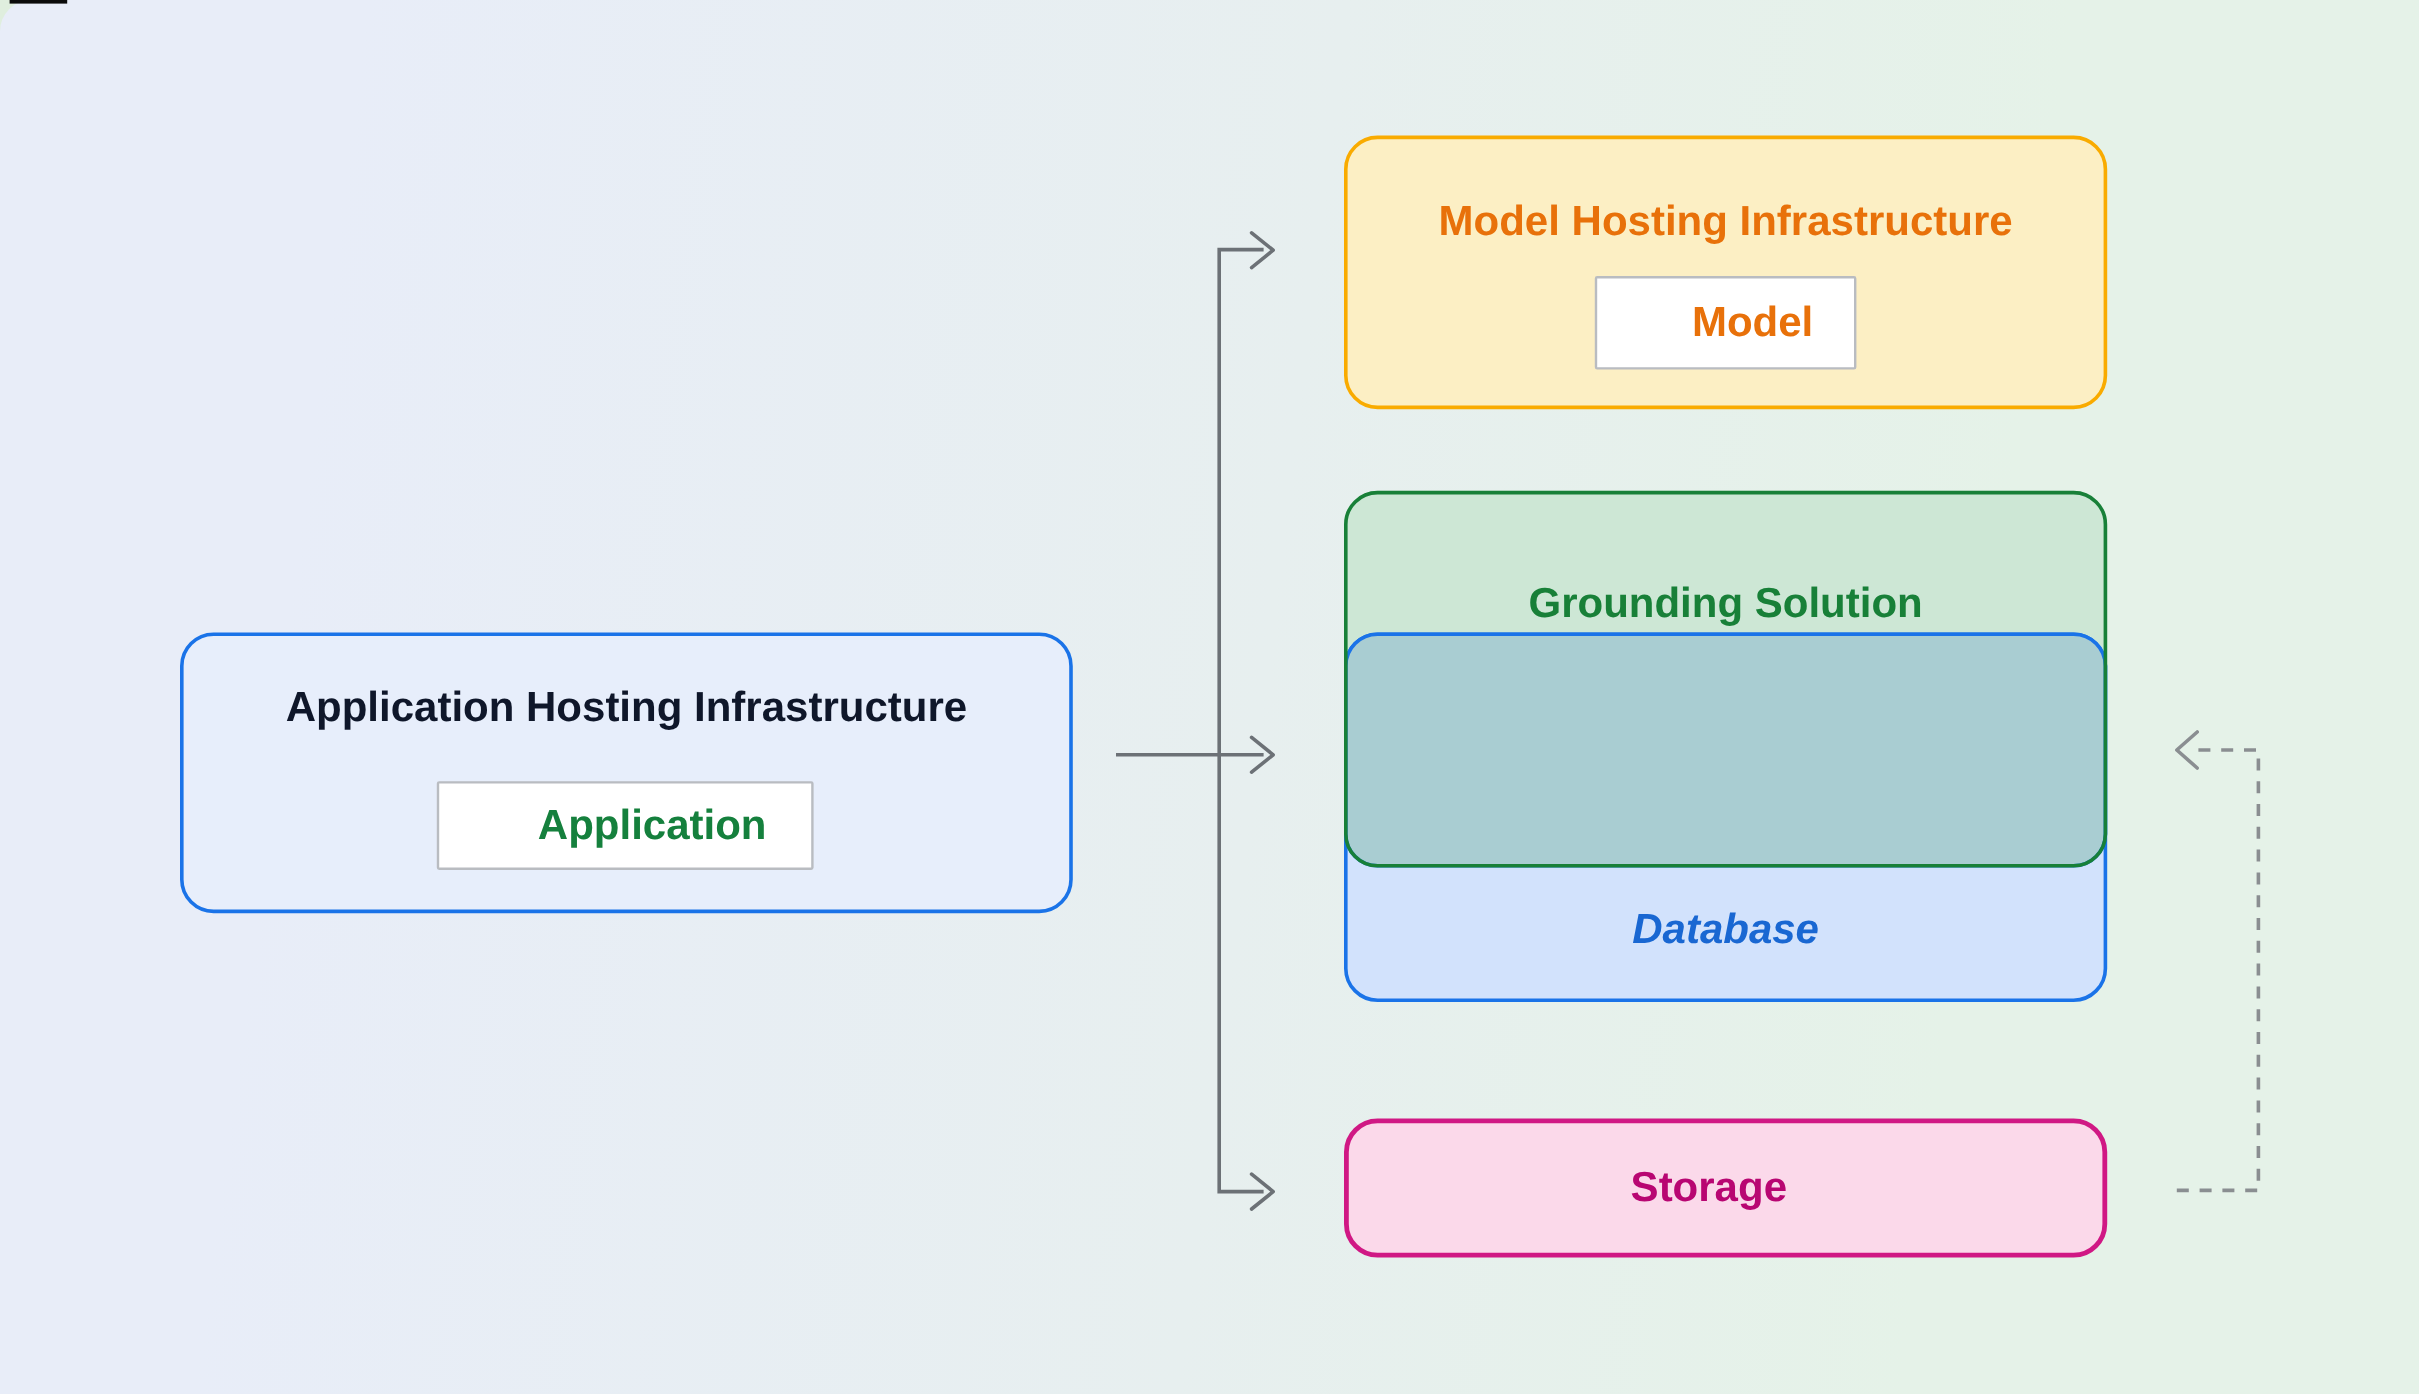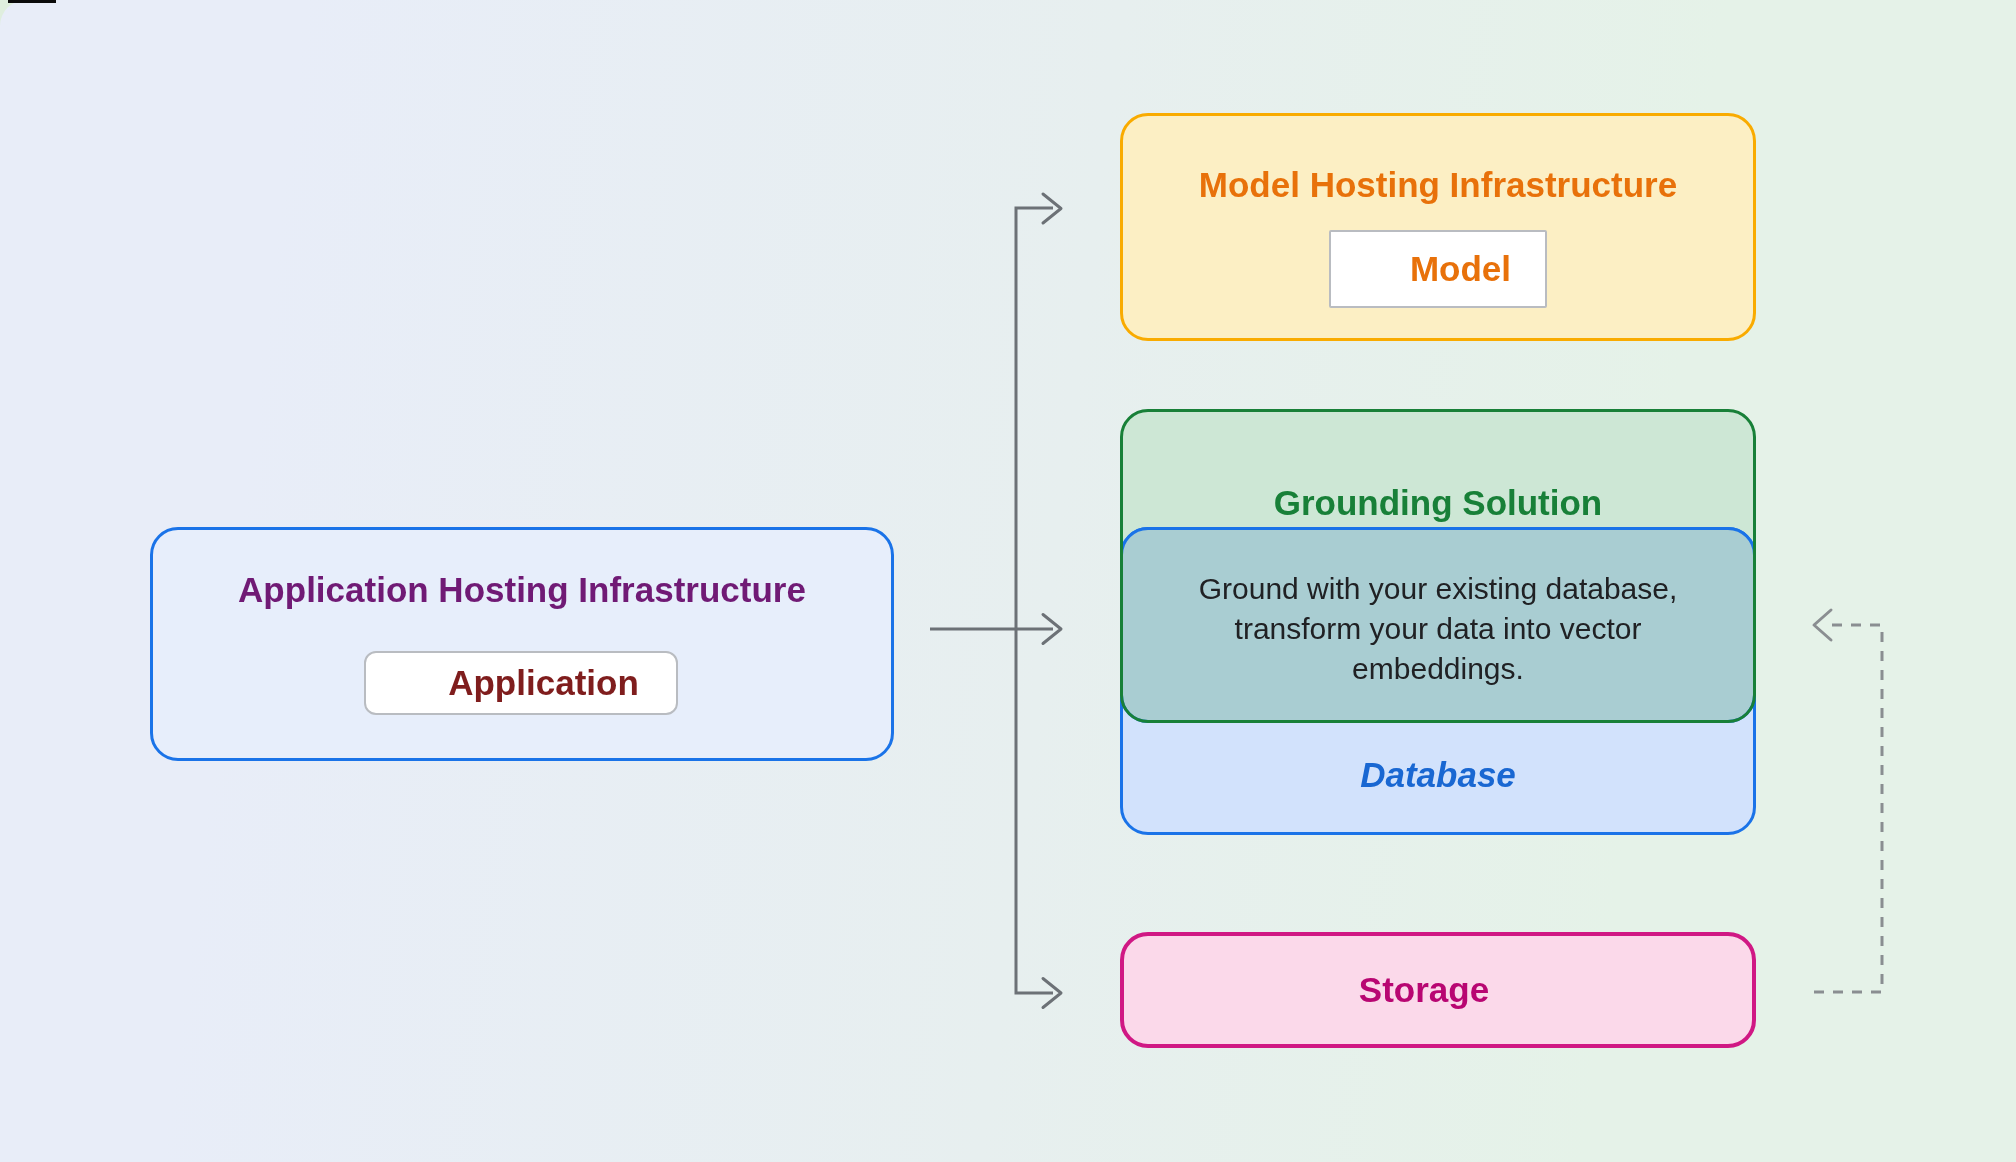--- a/index.html
+++ b/index.html
@@ -41,32 +41,32 @@
   .green-border-overlay { left: 1120px; top: 409px; width: 636px; height: 314px;
                 border: 3px solid #188038; background: transparent; z-index: 5; }
   .storage-box { left: 1120px; top: 932px; width: 636px; height: 116px;
                 border: 4px solid #d01884; background: #fbd9ea; z-index: 2; }
 
   .label {
     position: absolute; display: flex; align-items: center; justify-content: center;
     font-weight: bold; font-size: 35px; letter-spacing: 0px; z-index: 7;
     white-space: nowrap;
   }
-  .app-title       { left: 150px;  top: 563px; width: 744px; height: 54px; color: #701a75; }
+  .app-title       { left: 150px;  top: 563px; width: 744px; height: 54px; color: #0f172a; }
   .model-title     { left: 1120px; top: 144px; width: 636px; height: 54px; color: #e8710a; margin-top: 14px; }
   .grounding-title { left: 1120px; top: 440px; width: 636px; height: 54px; color: #188038; margin-top: 36px; }
   .database-label  { left: 1120px; top: 748px; width: 636px; height: 54px; color: #1967d2; font-style: italic; }
   .storage-label   { left: 1120px; top: 963px; width: 608px; height: 54px; color: #b80672; }
 
   .chip {
     position: absolute; display: flex; align-items: center; justify-content: center;
     background: #ffffff; border: 2px solid #b9bcc1; border-radius: 2px;
     font-weight: bold; font-size: 35px; z-index: 7; box-sizing: border-box; padding-left: 45px;
   }
-  .app-chip   { left: 364px;  top: 651px; width: 314px; height: 64px; color: #7f1d1d; border-radius: 12px; }
+  .app-chip   { left: 364px;  top: 651px; width: 314px; height: 74px; color: #15803d; }
   .model-chip { left: 1329px; top: 230px; width: 218px; height: 78px; color: #e8710a; }
 
   .desc {
     position: absolute; left: 1150px; top: 569px; width: 576px; height: 120px;
     display: flex; flex-direction: column; align-items: center; justify-content: center;
     font-size: 30px; line-height: 40px; color: #202124; text-align: center; z-index: 7;
   }
   .desc div { white-space: nowrap; }
 </style>
 </head>
@@ -100,23 +100,18 @@
   <div class="chip model-chip">
     <span>Model</span>
   </div>
 
   <div class="box green-fill"></div>
   <div class="box blue-box"></div>
   <div class="box overlap"></div>
   <div class="box green-border-overlay"></div>
 
   <div class="label grounding-title">Grounding Solution</div>
-  <div class="desc">
-    <div>Ground with your existing database,</div>
-    <div>transform your data into vector</div>
-    <div>embeddings.</div>
-  </div>
   <div class="label database-label">Database</div>
 
   <div class="box storage-box"></div>
   <div class="label storage-label">Storage</div>
 
 </div>
 
 </body></html>

